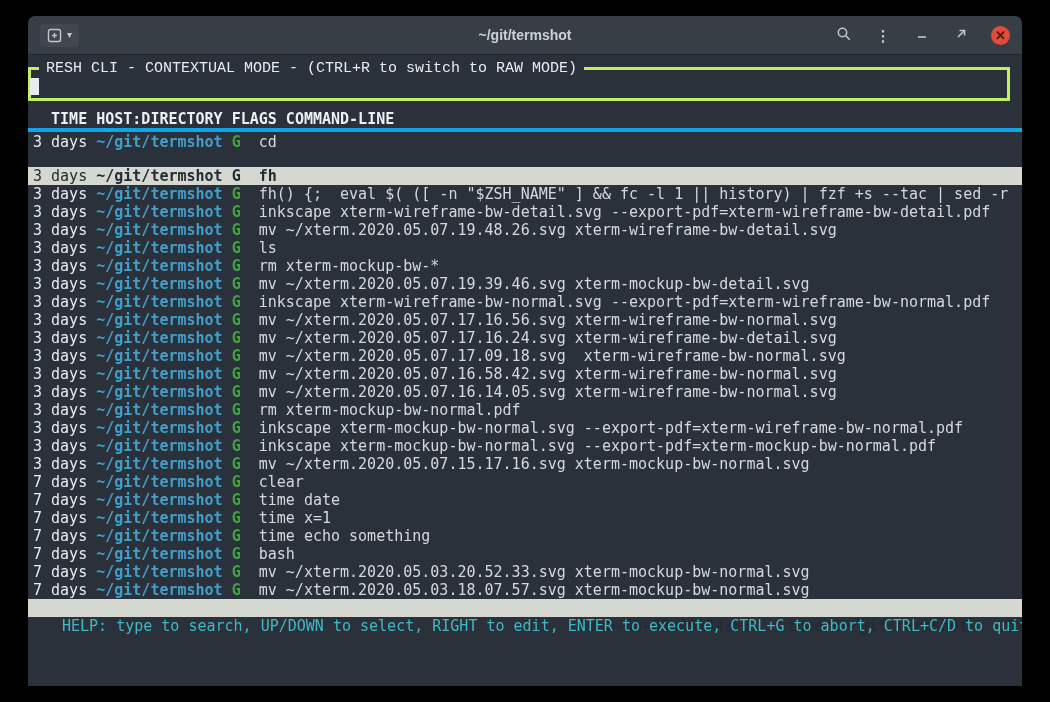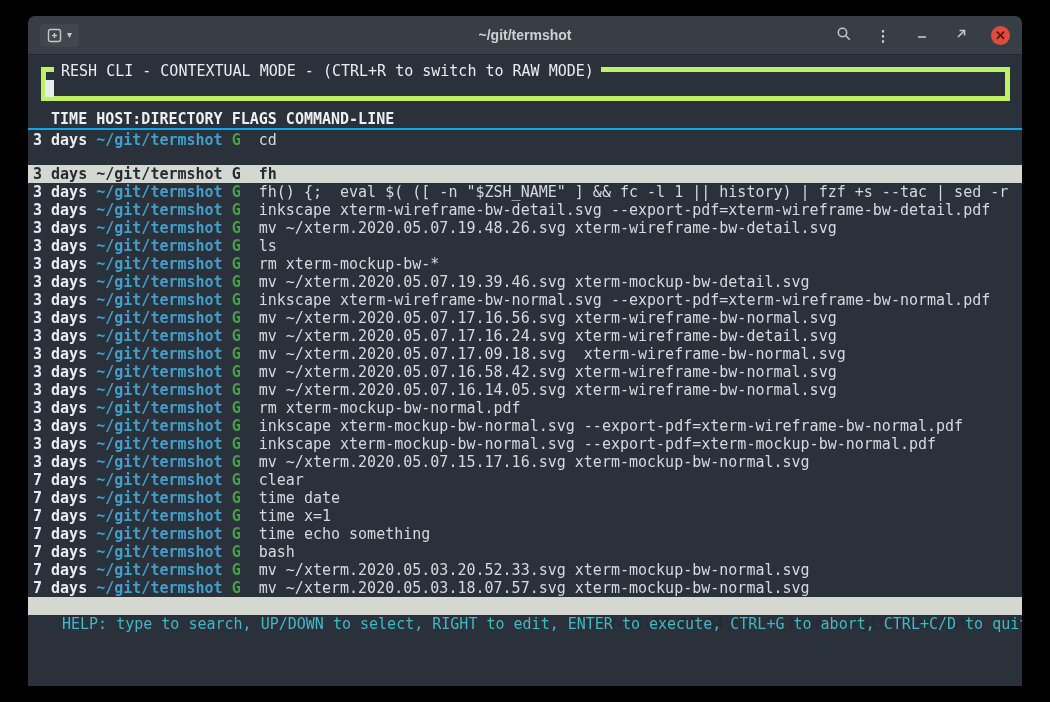--- a/index.html
+++ b/index.html
@@ -34,33 +34,33 @@
     color:#5a150d;font-size:13px;font-weight:bold;line-height:19px;text-align:center;
     display:flex;align-items:center;justify-content:center;padding:0;
   }
   
   .terminal{
     position:relative;height:631px;background:#2b313b;overflow:hidden;box-sizing:border-box;
     font:15px/18px "DejaVu Sans Mono",monospace;color:#d5d9dd;
   }
   .pad{padding-left:5px;padding-right:5px;}
   .mode-box{
-    margin:12px 12px 9px 13px;height:34px;border:5px solid #bef264;position:relative;box-sizing:border-box;
+    margin:12px 12px 9px 0;height:34px;border:3px solid #bef264;position:relative;box-sizing:border-box;font-family:Liberation Mono, monospace;
   }
   .legend{
     position:absolute;top:-10px;left:8px;background:#2b313b;padding:0 7px;
     color:#e9ecef;white-space:pre;
   }
   .cursor{position:absolute;left:-1px;top:8px;width:9px;height:17px;background:#e9ecef;}
   .list-header{
     white-space:pre;font-weight:bold;color:#edf0f2;height:18px;
-    border-bottom:2px solid #0ea5e9;margin-bottom:1px;
+    border-bottom:4px solid #0ea5e9;margin-bottom:1px;
   }
   .row{white-space:pre;height:18px;}
-  .c-time{display:inline-block;width:7ch;font-weight:bold;color:#e9ecef;}
+  .c-time{display:inline-block;width:7ch;font-weight:normal;color:#e9ecef;}
   .c-host{display:inline-block;width:15ch;font-weight:bold;color:#419fc9;}
   .c-flags{display:inline-block;width:3ch;font-weight:bold;color:#43a343;}
   .c-cmd{color:#d5d9dd;}
   .row.selected{background:#d4d8d0;margin-top:16px;}
   .row.selected .c-time,.row.selected .c-host,.row.selected .c-flags,.row.selected .c-cmd{color:#262b33;}
   .row.selected .c-cmd{font-weight:bold;}
   .statusbar{
     background:#d4d8d0;color:#262b33;font-weight:bold;white-space:pre;height:18px;
     padding-left:calc(5px + 1ch);
     text-align:right;

